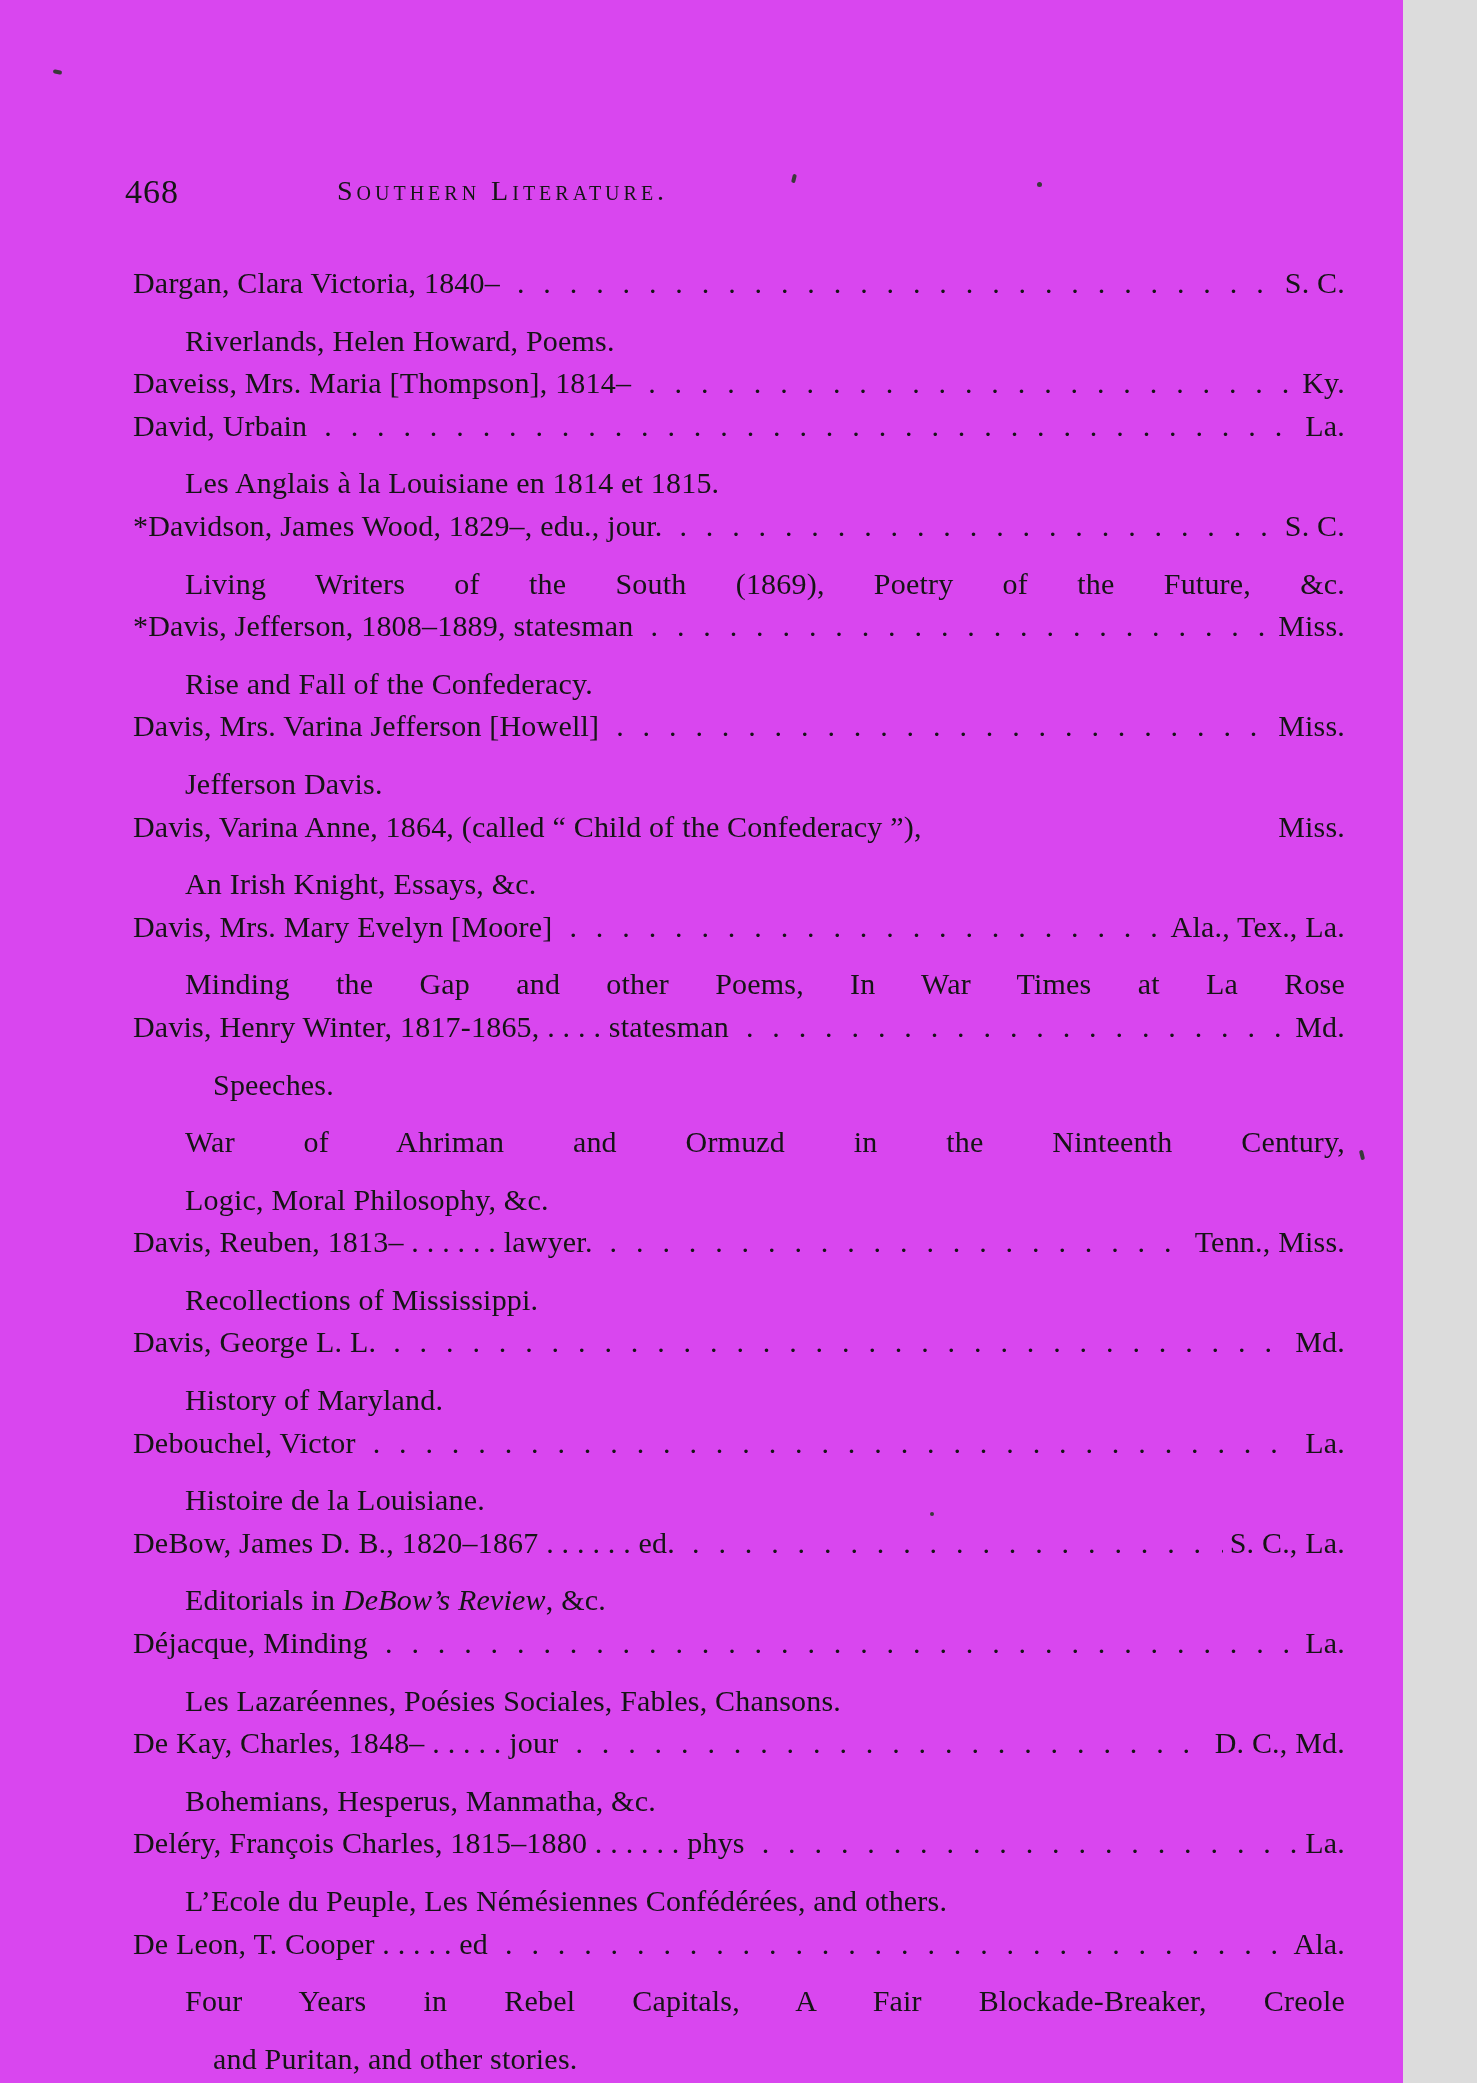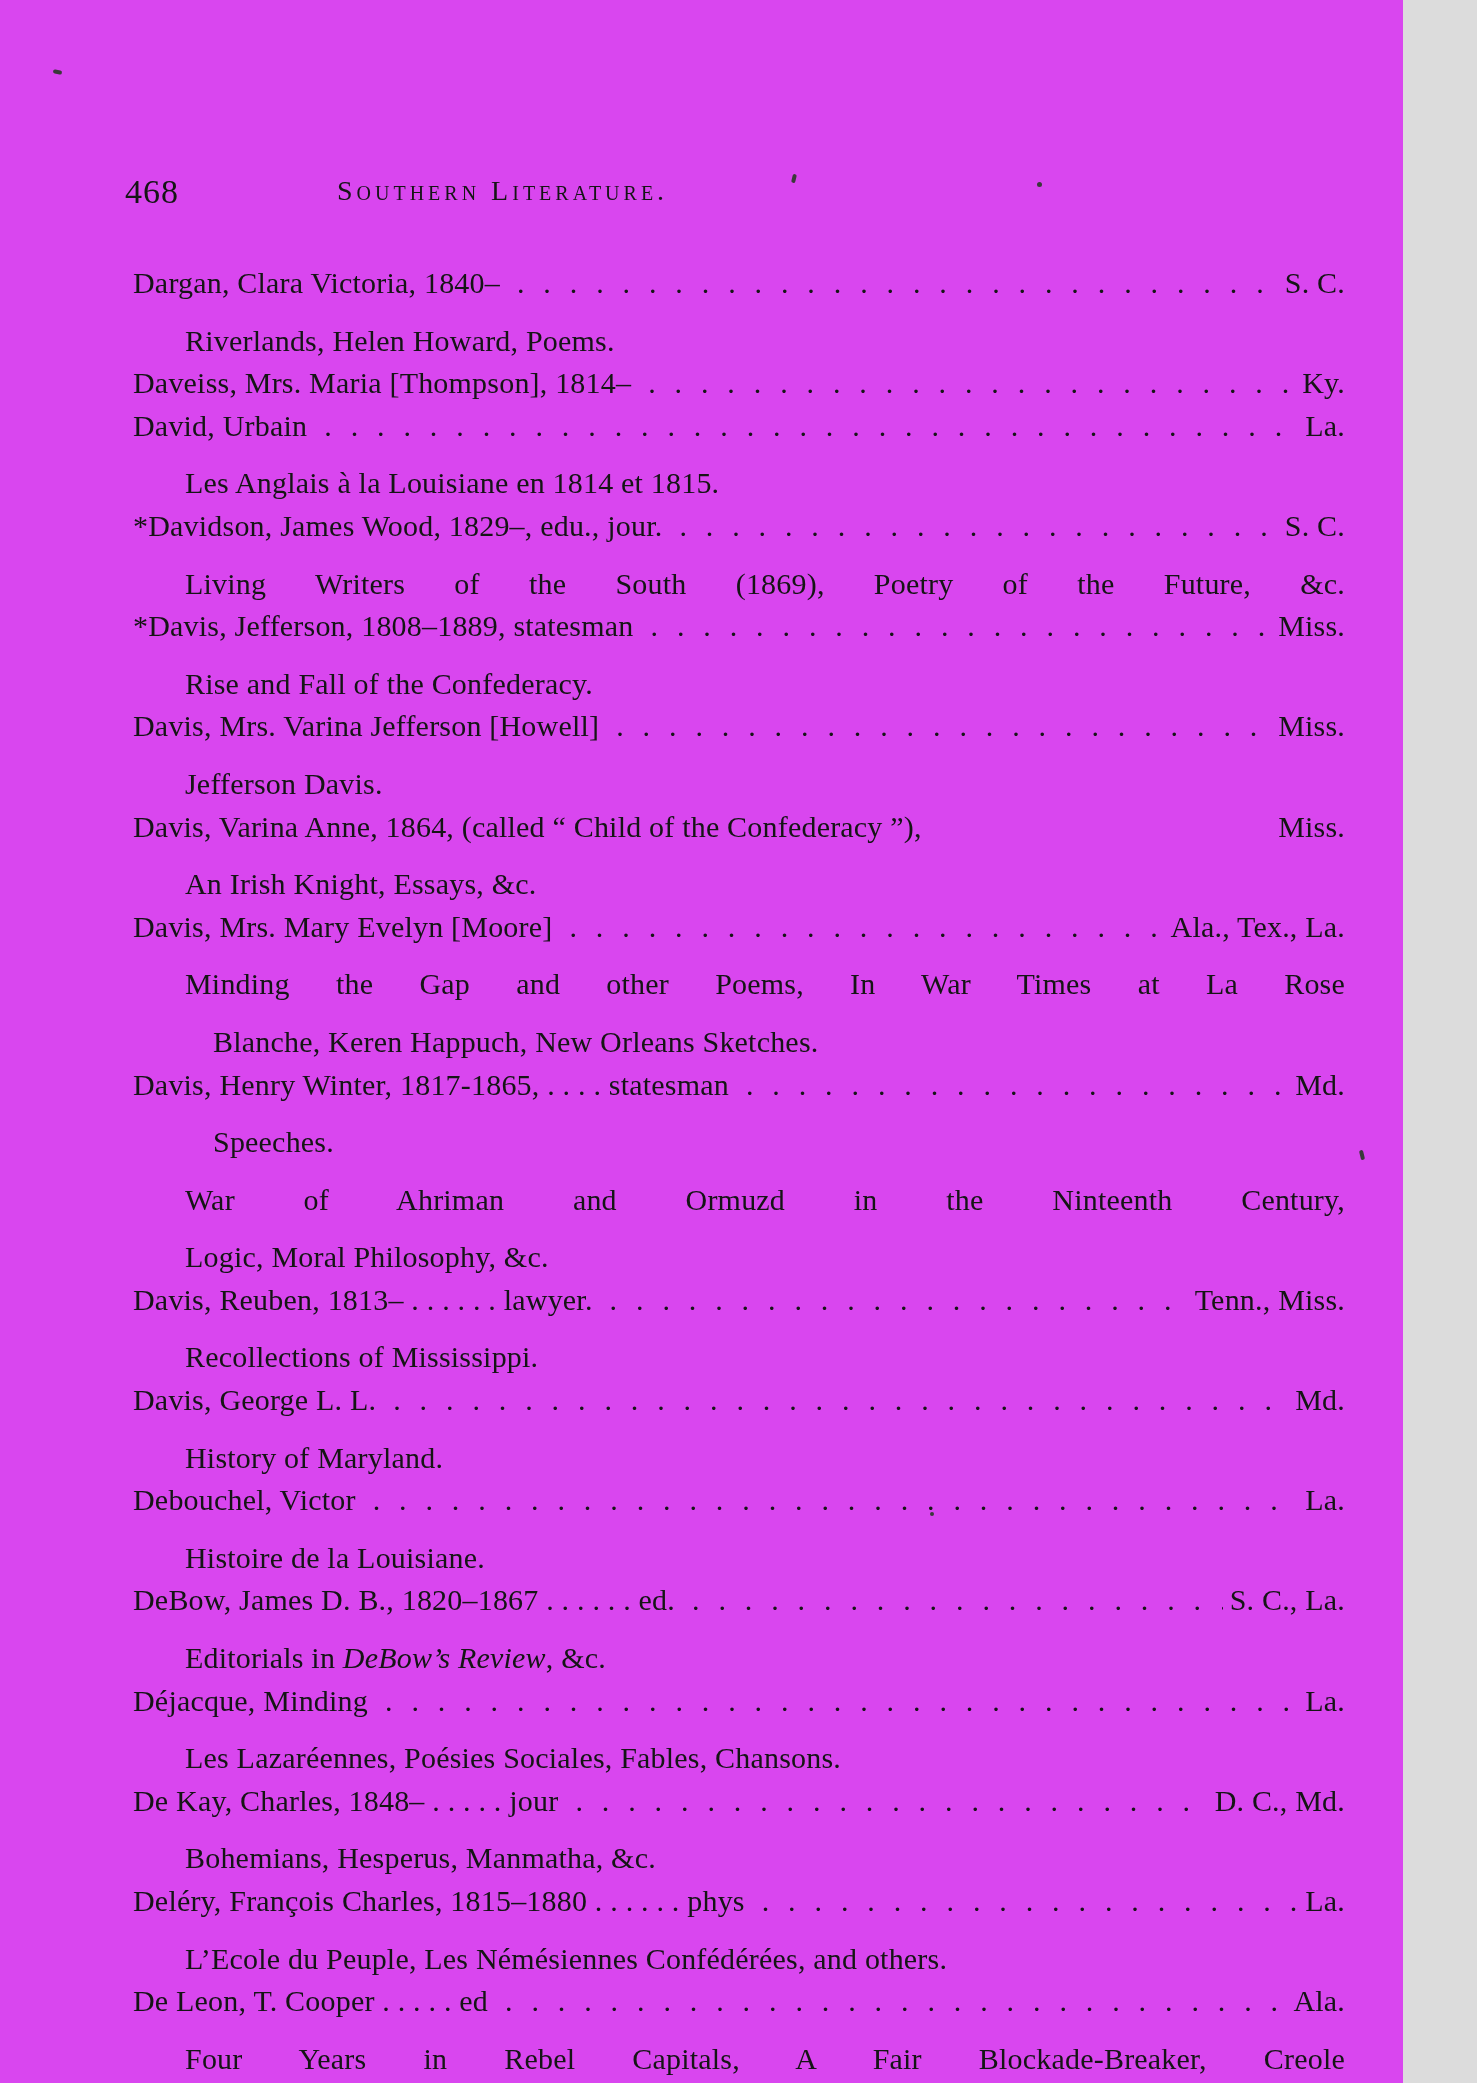--- a/index.html
+++ b/index.html
@@ -104,21 +104,20 @@
         <span class="dots empty"></span>
         <span class="rg">Miss.</span>
       </div>
       <div class="line work indent1"><span>An Irish Knight, Essays, &amp;c.</span></div>
       <div class="line name-line">
         <span class="nm">Davis, Mrs. Mary Evelyn [Moore]</span>
         <span class="dots"></span>
         <span class="rg">Ala., Tex., La.</span>
       </div>
       <div class="line work indent1 justify"><span>Minding the Gap and other Poems, In War Times at La Rose</span></div>
-      <div class="line work indent2"><span>Blanche, Keren Happuch, New Orleans Sketches.</span></div>
       <div class="line name-line">
         <span class="nm">Davis, Henry Winter, 1817-1865, . . . . statesman</span>
         <span class="dots"></span>
         <span class="rg">Md.</span>
       </div>
       <div class="line work indent2"><span>Speeches.</span></div>
       <div class="line work indent1 justify"><span>War of Ahriman and Ormuzd in the Ninteenth Century,</span></div>
       <div class="line work indent1"><span>Logic, Moral Philosophy, &amp;c.</span></div>
       <div class="line name-line">
         <span class="nm">Davis, Reuben, 1813– . . . . . . lawyer.</span>

